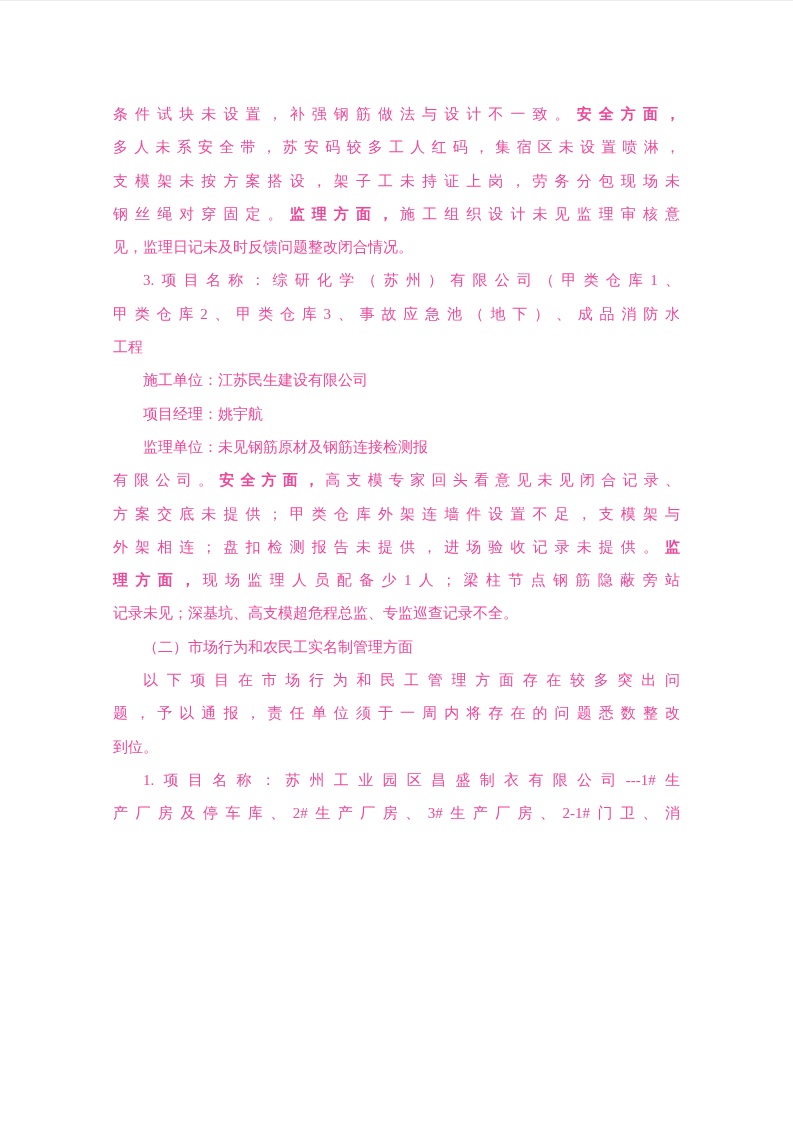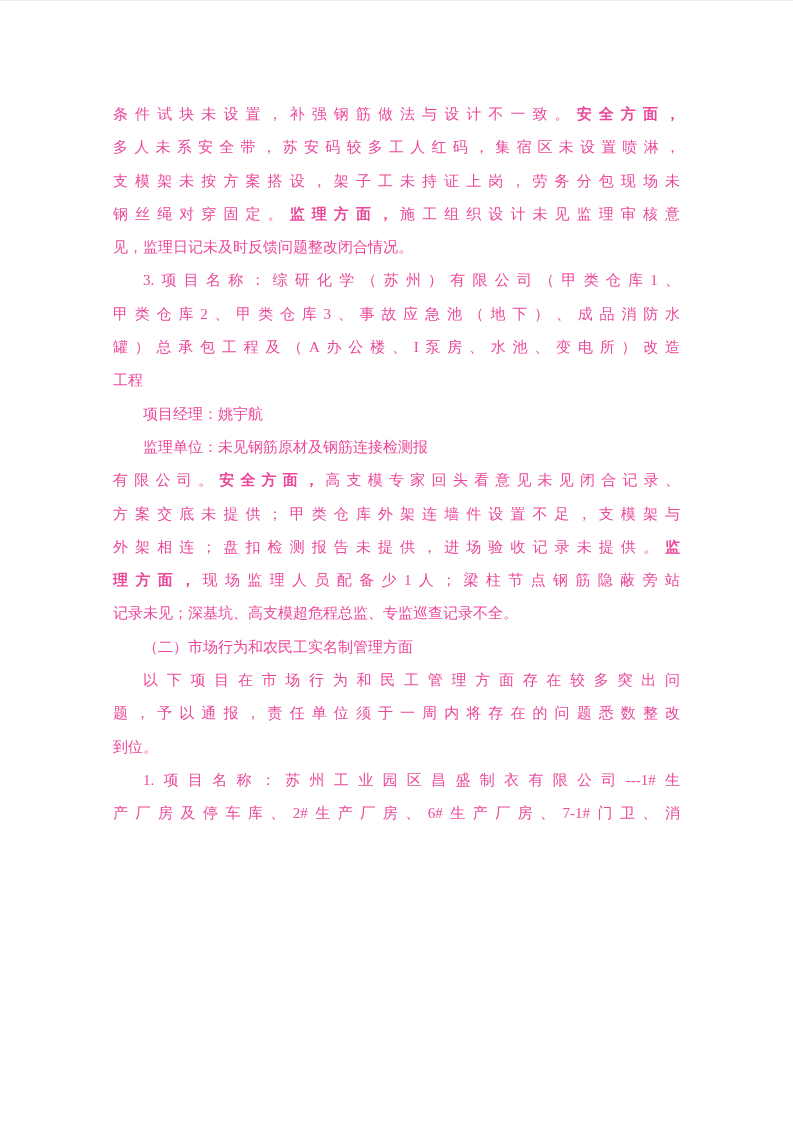--- a/index.html
+++ b/index.html
@@ -48,29 +48,29 @@
 
 <div class="page">
   <div class="text-block" id="doc">
       <div class="line jl"><span class="seg">条件试块未设置，补强钢筋做法与设计不一致。</span><span class="seg-bold">安全方面，</span></div>
       <div class="line jl"><span class="seg">多人未系安全带，苏安码较多工人红码，集宿区未设置喷淋，</span></div>
       <div class="line jl"><span class="seg">支模架未按方案搭设，架子工未持证上岗，劳务分包现场未</span></div>
       <div class="line jl"><span class="seg">钢丝绳对穿固定。</span><span class="seg-bold">监理方面，</span><span class="seg">施工组织设计未见监理审核意</span></div>
       <div class="line"><span class="seg">见，监理日记未及时反馈问题整改闭合情况。</span></div>
       <div class="line jl ind"><span class="seg">3.项目名称：综研化学（苏州）有限公司（甲类仓库1、</span></div>
       <div class="line jl"><span class="seg">甲类仓库2、甲类仓库3、事故应急池（地下）、成品消防水</span></div>
-      <div class="line jl"><span class="seg">罐）总承包工程及（A办公楼、I泵房、水池、变电所）改造</span></div>
       <div class="line"><span class="seg">工程</span></div>
+      <div class="line ind"><span class="seg">施工单位：江苏民生建设有限公司</span></div>
       <div class="line ind"><span class="seg">项目经理：姚宇航</span></div>
       <div class="line ind"><span class="seg">监理单位：未见钢筋原材及钢筋连接检测报</span></div>
       <div class="line jl"><span class="seg">有限公司。</span><span class="seg-bold">安全方面，</span><span class="seg">高支模专家回头看意见未见闭合记录、</span></div>
       <div class="line jl"><span class="seg">方案交底未提供；甲类仓库外架连墙件设置不足，支模架与</span></div>
       <div class="line jl"><span class="seg">外架相连；盘扣检测报告未提供，进场验收记录未提供。</span><span class="seg-bold">监</span></div>
       <div class="line jl"><span class="seg-bold">理方面，</span><span class="seg">现场监理人员配备少1人；梁柱节点钢筋隐蔽旁站</span></div>
       <div class="line"><span class="seg">记录未见；深基坑、高支模超危程总监、专监巡查记录不全。</span></div>
       <div class="line ind"><span class="seg">（二）市场行为和农民工实名制管理方面</span></div>
       <div class="line jl ind"><span class="seg">以下项目在市场行为和民工管理方面存在较多突出问</span></div>
       <div class="line jl"><span class="seg">题，予以通报，责任单位须于一周内将存在的问题悉数整改</span></div>
       <div class="line"><span class="seg">到位。</span></div>
       <div class="line jl ind"><span class="seg">1.项目名称：苏州工业园区昌盛制衣有限公司---1#生</span></div>
-      <div class="line jl"><span class="seg">产厂房及停车库、2#生产厂房、6#生产厂房、7-1#门卫、消</span></div>
+      <div class="line jl"><span class="seg">产厂房及停车库、2#生产厂房、3#生产厂房、2-1#门卫、消</span></div>
     </div>
 </div>
 
 </body></html>

